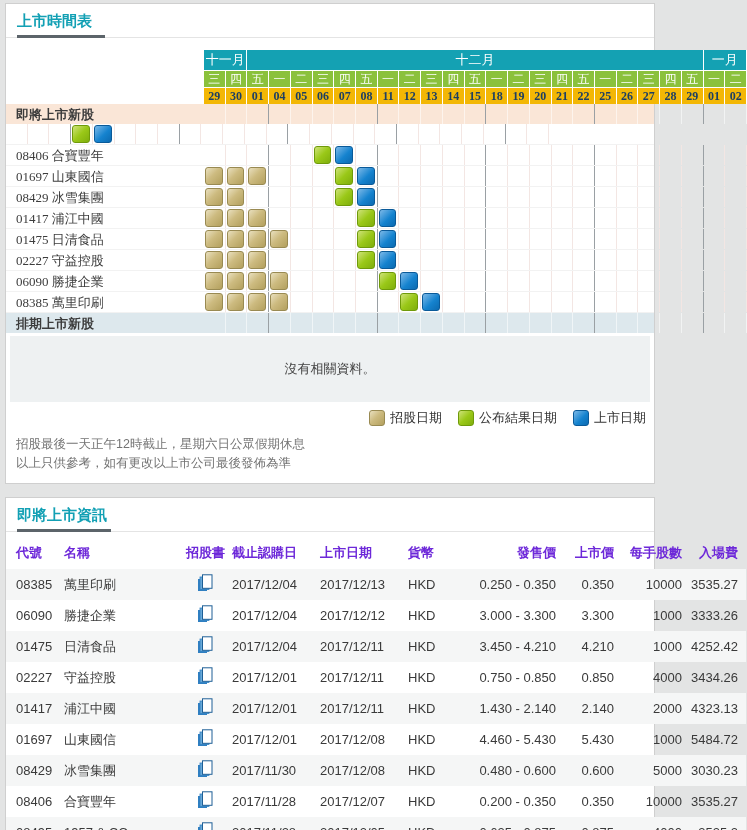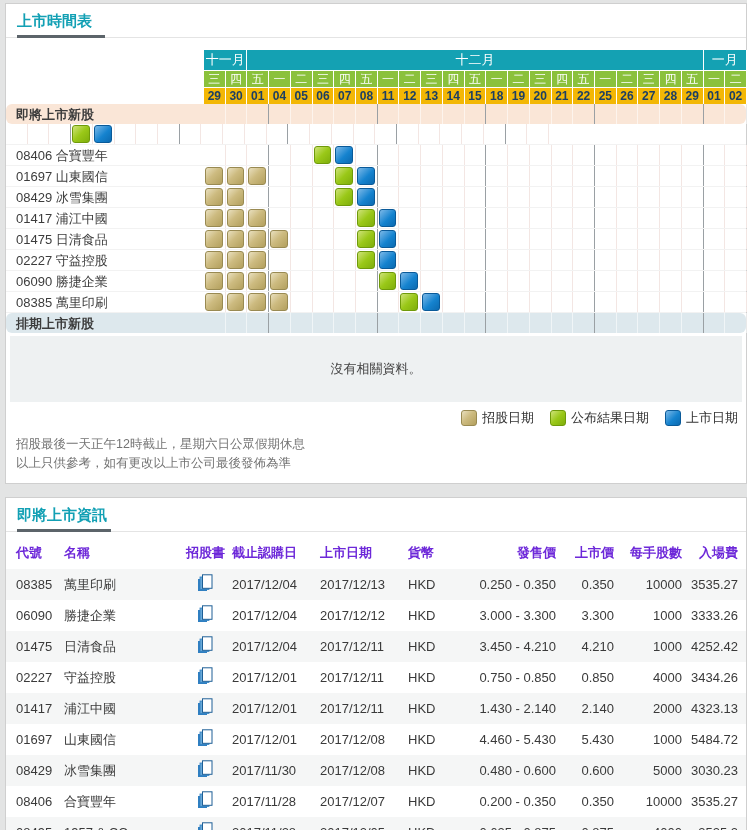--- a/index.html
+++ b/index.html
@@ -1,41 +1,41 @@
 <!DOCTYPE html>
 <html><head>
 <meta charset="utf-8">
 <style>
   * { margin:0; padding:0; box-sizing:border-box; }
   html,body { width:747px; height:830px; overflow:hidden; background:#e3e4e4;
               font-family:"Liberation Sans","DejaVu Sans",sans-serif; }
-  .panel { background:#fff; border:1px solid #cfcfcf; margin-left:5px; width:742px; }
+  .panel { background:#fff; border:1px solid #cfcfcf; margin-left:5px; width:650px; }
   .panel1 { margin-top:3px; }
   .panel2 { margin-top:13px; }
 
   .title-bar { border-bottom:1px solid #e4e4e4; padding-left:11px; }
   .panel-title { display:inline-block; color:#12a0b4; font-weight:bold; font-size:15px;
                  padding:8px 4px 4px 0; border-bottom:3px solid #5c646a; margin-bottom:-1px;
                  min-width:88px; }
 
   
   .cal { margin-top:12px; }
-  .cal-header-row, .chart-row { display:flex; }
+  .cal-header-row, .chart-row { display:flex;font-family:Liberation Serif, serif; }
   .cal-spacer, .row-label { width:198px; flex:0 0 198px; }
   .cal-grid, .row-cells { width:543px; flex:0 0 543px; display:grid;
                           grid-template-columns:repeat(25,1fr); }
   .cal-month  { background:#14a1b3; color:#fff; font-size:13px; height:20px; line-height:20px;
                 text-align:center; border-right:1px solid #fff; overflow:hidden; }
   .cal-wd     { background:#8bc13c; color:#fff; font-size:12px; height:17px; line-height:17px;
                 text-align:center; border-right:1px solid #fff; border-top:1px solid #fff; }
   .cal-date   { background:#f3b705; color:#1d3f63; font-weight:bold; font-size:12px; height:17px;
                 line-height:17px; text-align:center; border-right:1px solid #fff; border-top:1px solid #fff; }
 
   .chart-row { height:21px; border-bottom:1px solid #f2f2f2; }
-  .sec-row   { height:20px; border-bottom:none;border-radius:6px; }
+  .sec-row   { height:20px; border-bottom:none; }
   .sec-upcoming  { background:#fae6d7; }
   .sec-scheduled { background:#dde8ed; }
   .sec-label { font-weight:bold; font-size:13px; color:#333; line-height:20px; padding-left:10px; }
   .row-label { font-size:13px; color:#3c3c3c; line-height:21px; padding-left:10px; white-space:nowrap; }
   .cell { position:relative; border-right:1px solid #f3e6e3; }
   .cell.wk { border-right:1px solid #9aa0a4; }
   .sec-row .cell { border-right:1px solid rgba(255,255,255,.55); }
   .sec-row .cell.wk { border-right:1px solid #9aa0a4; }
 
   .block { position:absolute; left:1px; top:1px; right:2px; bottom:1px; border-radius:3px; }

